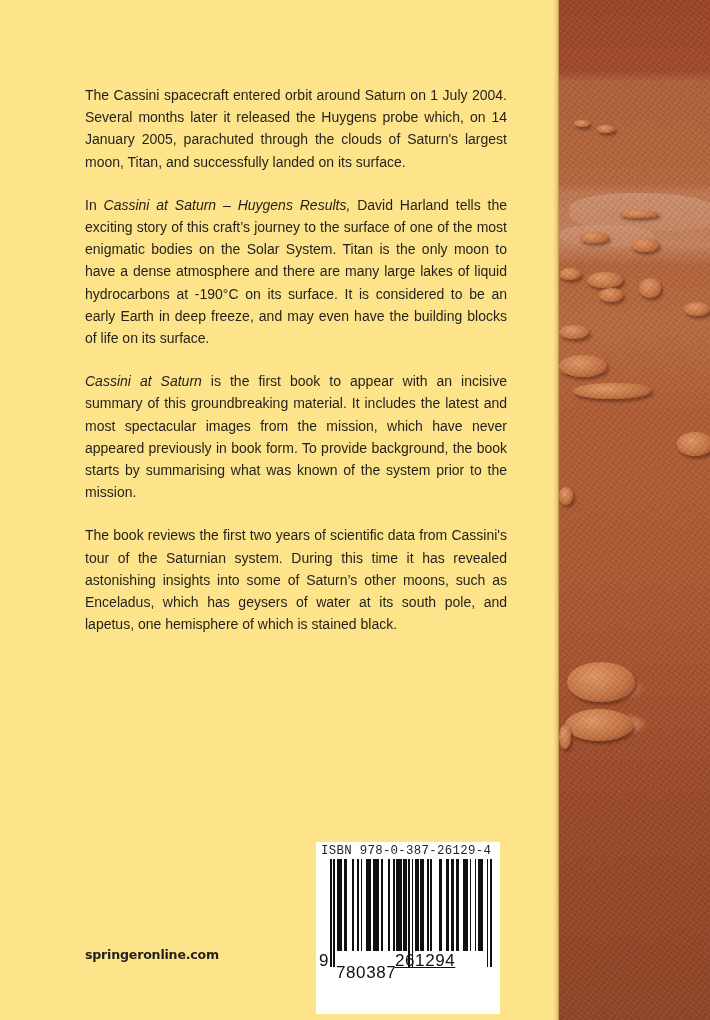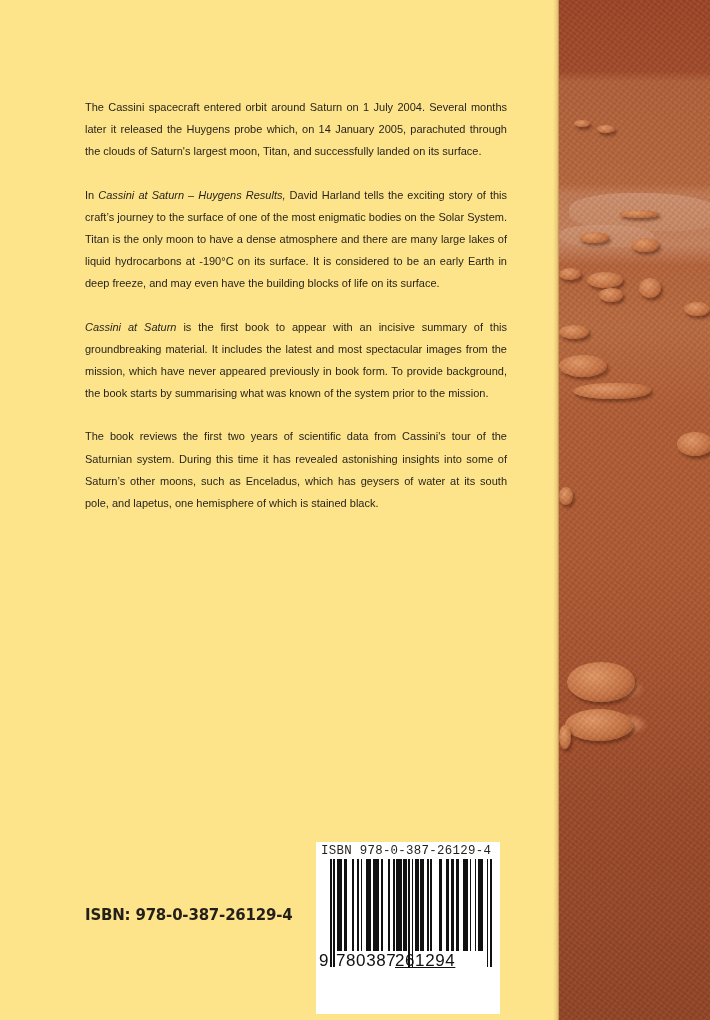--- a/index.html
+++ b/index.html
@@ -40,22 +40,22 @@
       opacity: 0.75;
     }
     .titan-panel .grain {
       position: absolute; inset: 0;
       background:
         repeating-linear-gradient(37deg, rgba(80,30,10,0.05) 0 2px, rgba(255,200,160,0.04) 2px 4px),
         repeating-linear-gradient(-51deg, rgba(80,30,10,0.05) 0 3px, rgba(255,200,160,0.03) 3px 5px);
     }
 
     .blurb {
-      position: absolute; left: 85px; top: 96px; width: 422px;
-      font-size: 11px; line-height: 22.2px; text-align: justify;
+      position: absolute; left: 85px; top: 84px; width: 422px;
+      font-size: 14px; line-height: 22.2px; text-align: justify;
     }
     .blurb p { margin: 0 0 21px 0; }
     .blurb em { font-style: italic; }
 
     .isbn-label {
       position: absolute; left: 85px; top: 906px;
       font-family: "DejaVu Sans", "Liberation Sans", sans-serif;
       font-weight: bold; font-size: 15px; color: #231f1a; letter-spacing: -0.2px;
     }
     .urls {
@@ -79,21 +79,21 @@
     }
     .bars span { display: block; height: 92px; background: #111; }
     .bars span.guard { height: 108px; }
     .bars span.sp { background: transparent; }
     .barcode-digits {
       position: absolute; left: 3px; top: 109px;
       font-family: "Liberation Sans", "DejaVu Sans", sans-serif;
       font-size: 17px; color: #111; white-space: nowrap;
     }
     .barcode-digits .lead { position: absolute; left: 0; top: 0; }
-    .barcode-digits .left { position: absolute; left: 17px; top: 0; letter-spacing: 0.6px; }
+    .barcode-digits .left { position: absolute; left: 17px; top: 12px; letter-spacing: 0.6px; }
     .barcode-digits .right { position: absolute; left: 76px; top: 0; letter-spacing: 0.6px; text-decoration: underline; }
   </style>
 </head>
 <body>
 
 <div class="cover-back">
   <div class="yellow-area"></div>
   <div class="spine-shadow"></div>
 
   <div class="titan-panel">
@@ -120,23 +120,23 @@
     <div class="grain"></div>
   </div>
 
   <div class="blurb" id="blurb">
       <p><span>The Cassini spacecraft entered orbit around Saturn on 1 July 2004. Several months later it released the Huygens probe which, on 14 January 2005, parachuted through the clouds of Saturn's largest moon, Titan, and successfully landed on its surface.</span></p>
       <p><span>In </span><em>Cassini at Saturn – Huygens Results,</em><span> David Harland tells the exciting story of this craft’s journey to the surface of one of the most enigmatic bodies on the Solar System. Titan is the only moon to have a dense atmosphere and there are many large lakes of liquid hydrocarbons at -190°C on its surface.  It is considered to be an early Earth in deep freeze, and may even have the building blocks of life on its surface.</span></p>
       <p><em>Cassini at Saturn</em><span> is the first book to appear with an incisive summary of this groundbreaking material. It includes the latest and most spectacular images from the mission, which have never appeared previously in book form. To provide background, the book starts by summarising what was known of the system prior to the mission.</span></p>
       <p><span>The book reviews the first two years of scientific data from Cassini's tour of the Saturnian system. During this time it has revealed astonishing insights into some of Saturn’s other moons, such as Enceladus, which has geysers of water at its south pole, and lapetus, one hemisphere of which is stained black.</span></p>
     </div>
 
-  <div class="isbn-label">ISBN: 978-0-387-26129-4</div>
 
   <div class="urls">
+    <div>springeronline.com</div>
   </div>
 
   <div class="barcode-box">
     <div class="barcode-isbn">ISBN 978-0-387-26129-4</div>
     <div class="bars" id="bars">
         <span class="guard" style="width: 1.70526px;"></span>
         <span class="sp guard" style="width: 1.70526px;"></span>
         <span class="guard" style="width: 1.70526px;"></span>
         <span class="sp" style="width: 1.70526px;"></span>
         <span style="width: 5.11579px;"></span>

